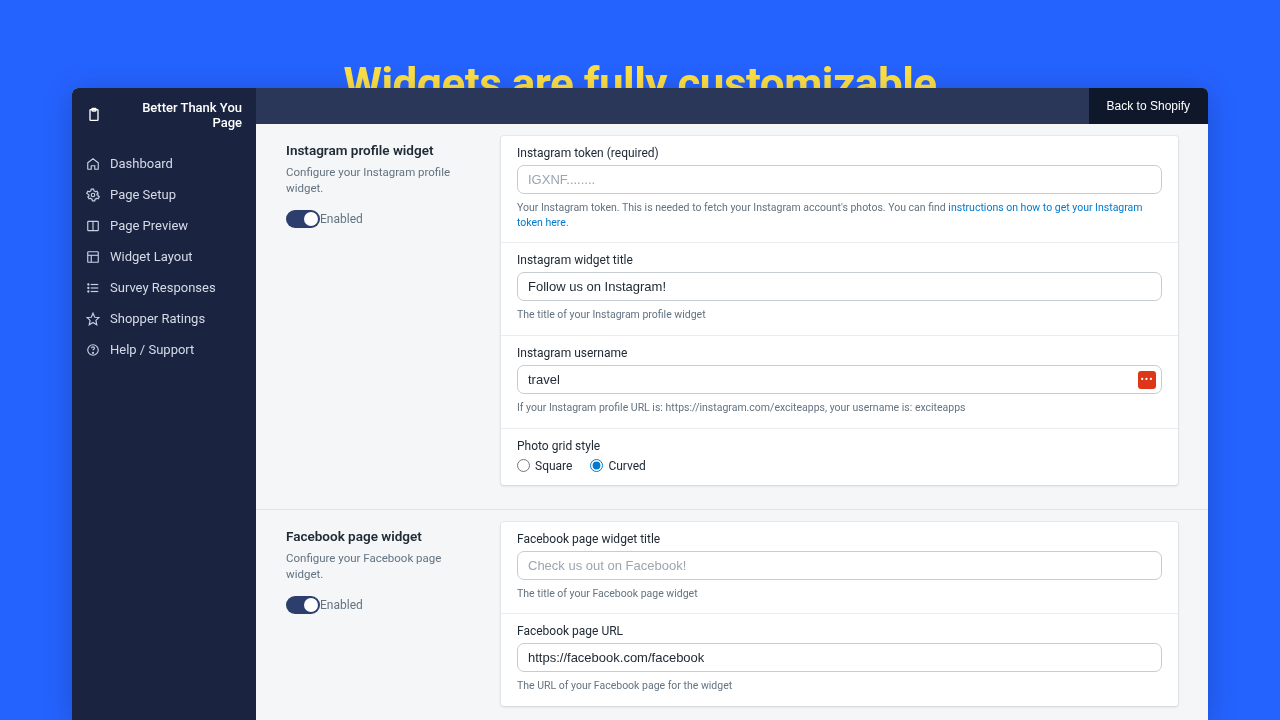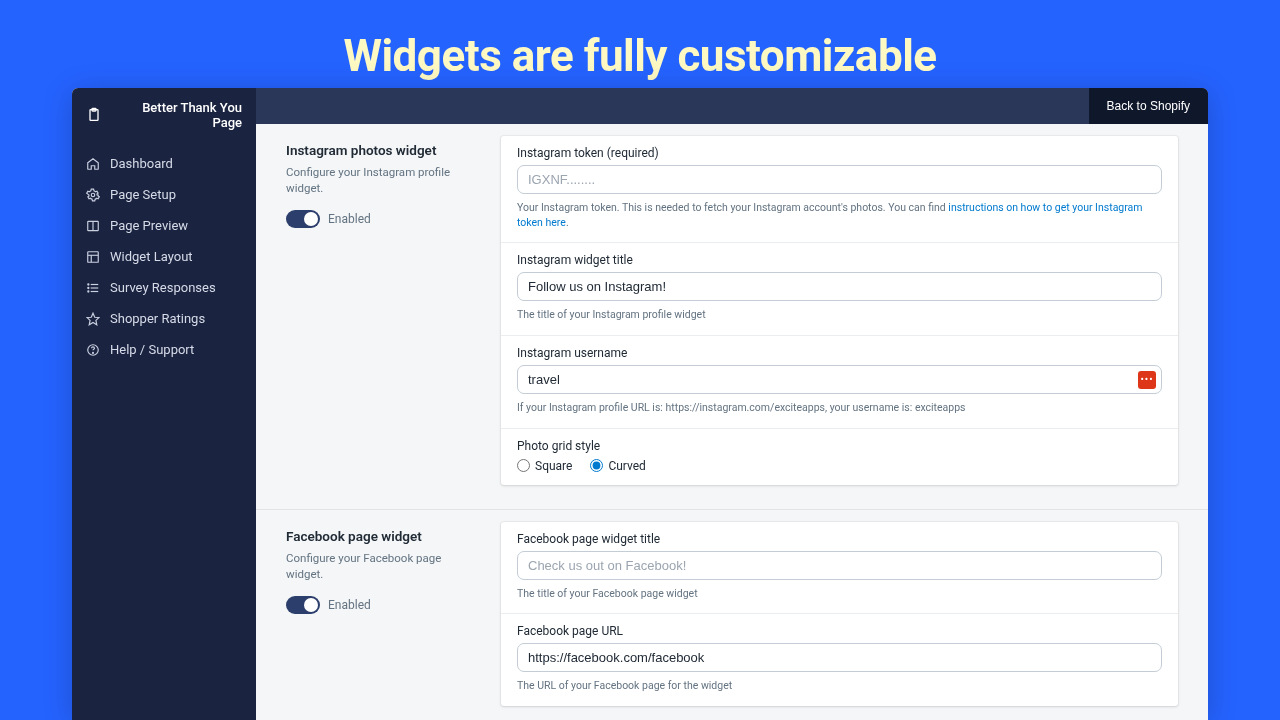--- a/index.html
+++ b/index.html
@@ -1,35 +1,35 @@
 <!DOCTYPE html>
 <html><head>
 <meta charset="utf-8">
 <style>
 * { box-sizing: border-box; margin: 0; padding: 0; }
 body { font-family: -apple-system, BlinkMacSystemFont, "Segoe UI", Roboto, Helvetica, Arial, sans-serif; background: #2563ff; }
 .hero { width: 1280px; height: 720px; position: relative; overflow: hidden; }
-.hero-title { text-align: center; color: #fef9c3; font-size: 44px; font-weight: 700; padding: 30px 0 18px; letter-spacing: -0.5px; }
+.hero-title { text-align: center; color: #fde047; font-size: 44px; font-weight: 700; padding: 18px 0 18px; letter-spacing: -0.5px; margin-top: 40px; }
 .app-frame { position: absolute; left: 72px; right: 72px; top: 88px; bottom: 0; background: #f4f6f8; border-radius: 6px 6px 0 0; overflow: hidden; box-shadow: 0 4px 30px rgba(0,0,0,0.2); display: flex; }
 .sidebar { width: 184px; background: #1a2340; color: #c9d0e0; display: flex; flex-direction: column; font-size: 13px; }
 .brand { display: flex; align-items: center; gap: 8px; padding: 12px 14px; color: #fff; font-size: 13px; font-weight: 500; text-align: right; }
 .brand svg { width: 16px; height: 16px; flex-shrink: 0; }
 .nav { padding: 6px 0; }
 .nav-item { display: flex; align-items: center; gap: 10px; padding: 8px 14px; cursor: pointer; color: #d6dbe8; }
 .nav-item .ico { width: 14px; height: 14px; flex-shrink: 0; display: inline-flex; align-items: center; justify-content: center; }
 .nav-item .ico svg { width: 14px; height: 14px; stroke: #c9d0e0; }
 .main { flex: 1; display: flex; flex-direction: column; min-width: 0; }
 .topbar { height: 36px; background: #2a3759; display: flex; justify-content: flex-end; align-items: stretch; }
 .back-btn { background: #0f172a; color: #fff; font-size: 12px; padding: 0 18px; display: flex; align-items: center; cursor: pointer; border: none; }
 .content { flex: 1; overflow-y: auto; background: #f4f6f8; }
 .section { display: flex; padding: 12px 30px 24px; border-bottom: 1px solid #e1e3e5; }
 .section-left { width: 215px; flex-shrink: 0; padding-top: 6px; padding-right: 20px; }
 .section-left h3 { font-size: 13.5px; font-weight: 600; color: #212b36; margin-bottom: 6px; }
 .section-left .desc { font-size: 11.5px; color: #637381; margin-bottom: 14px; line-height: 1.4; }
-.toggle-row { display: flex; align-items: center; gap: 8px; }
+.toggle-row { display: flex; align-items: center; }
 .toggle { width: 34px; height: 18px; background: #2c3e6b; border-radius: 9px; position: relative; cursor: pointer; }
 .toggle::after { content: ''; position: absolute; width: 14px; height: 14px; background: #fff; border-radius: 50%; top: 2px; right: 2px; }
 .toggle-label { font-size: 12px; color: #637381; }
 .card { flex: 1; background: #fff; border-radius: 3px; box-shadow: 0 0 0 1px rgba(63,63,68,0.05), 0 1px 3px rgba(63,63,68,0.15); padding: 0; }
 .field { padding: 10px 16px 12px; border-bottom: 1px solid #ebeef0; }
 .field:last-child { border-bottom: none; }
 .field-label { font-size: 12px; color: #212b36; margin-bottom: 5px; display: block; }
 .input { width: 100%; border: 1px solid #c4cdd5; border-radius: 7px; padding: 6px 10px; font-size: 13px; color: #212b36; }
 .input::placeholder { color: #9ba5b0; }
 .input-wrap { position: relative; }
@@ -130,21 +130,21 @@
 
     <div class="main">
       <div class="topbar">
         <button class="back-btn">Back to Shopify</button>
       </div>
 
       <div class="content">
 
         <div class="section">
           <div class="section-left">
-            <h3>Instagram photos widget</h3>
+            <h3>Instagram profile widget</h3>
             <div class="desc">Configure your Instagram profile widget.</div>
             <div class="toggle-row">
               <div class="toggle"></div>
               <span class="toggle-label">Enabled</span>
             </div>
           </div>
           <div class="card">
             <div class="field">
               <label class="field-label">Instagram token (required)</label>
               <input class="input" placeholder="IGXNF........" style="">

